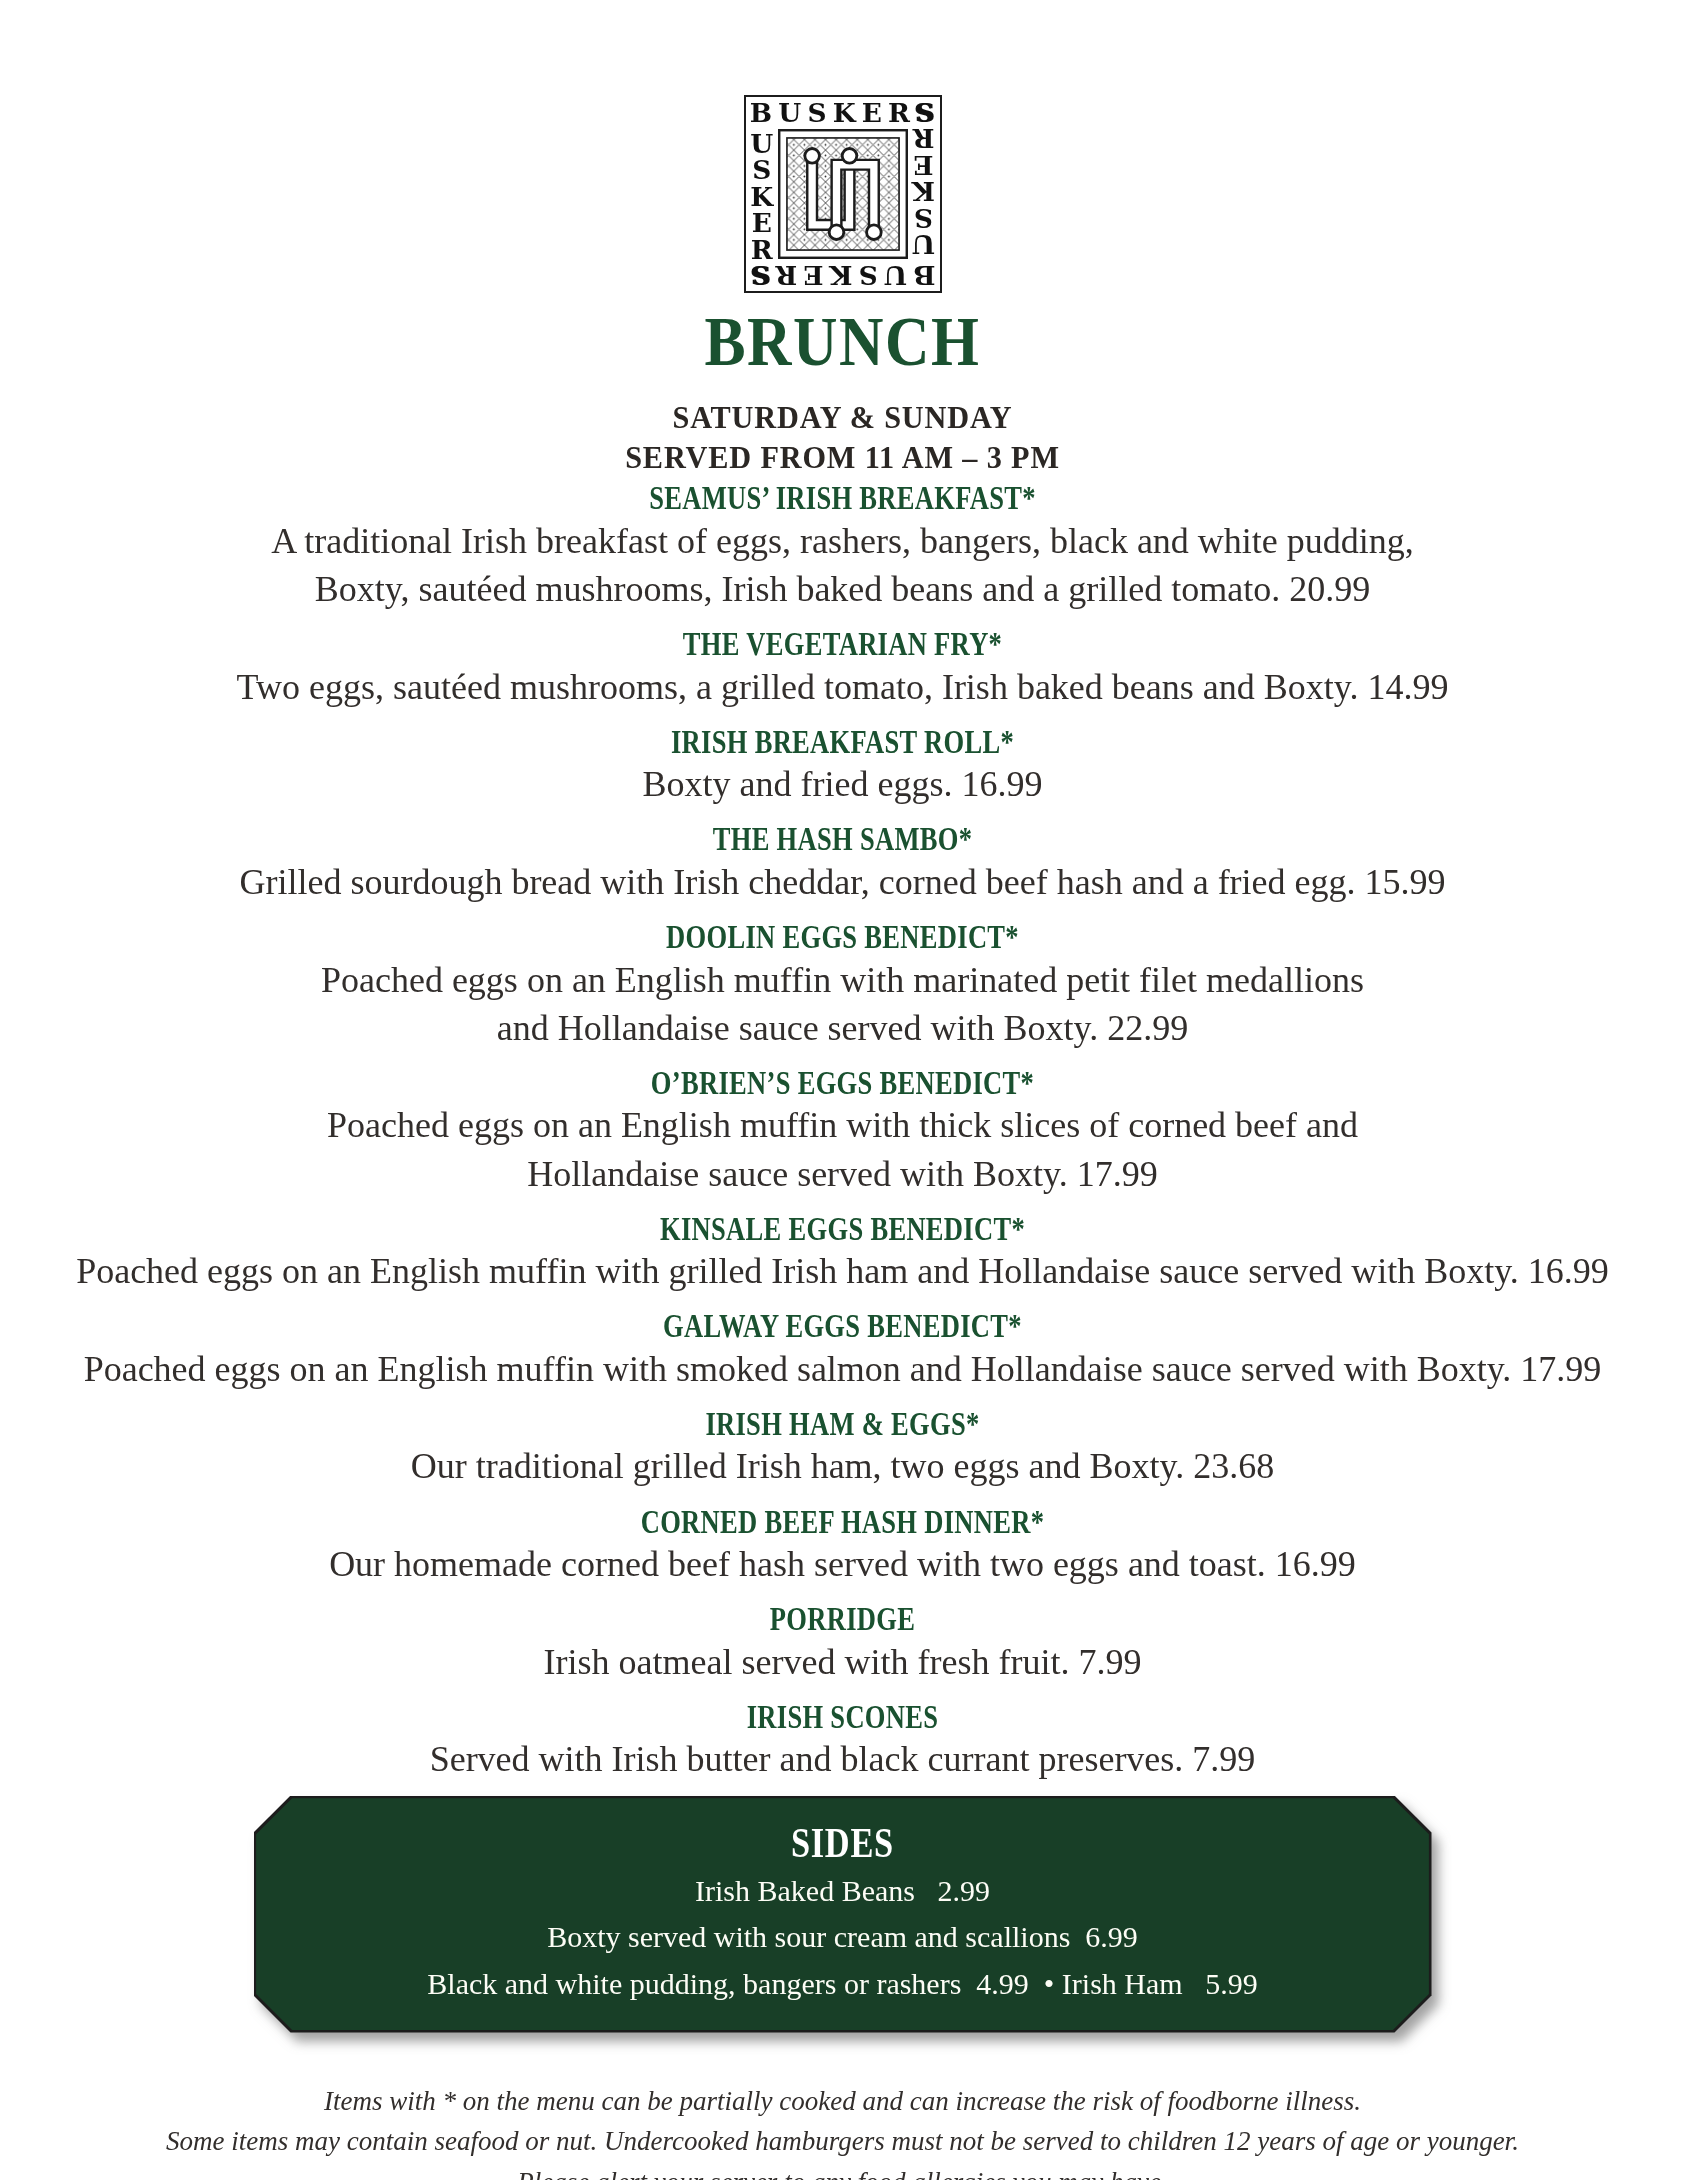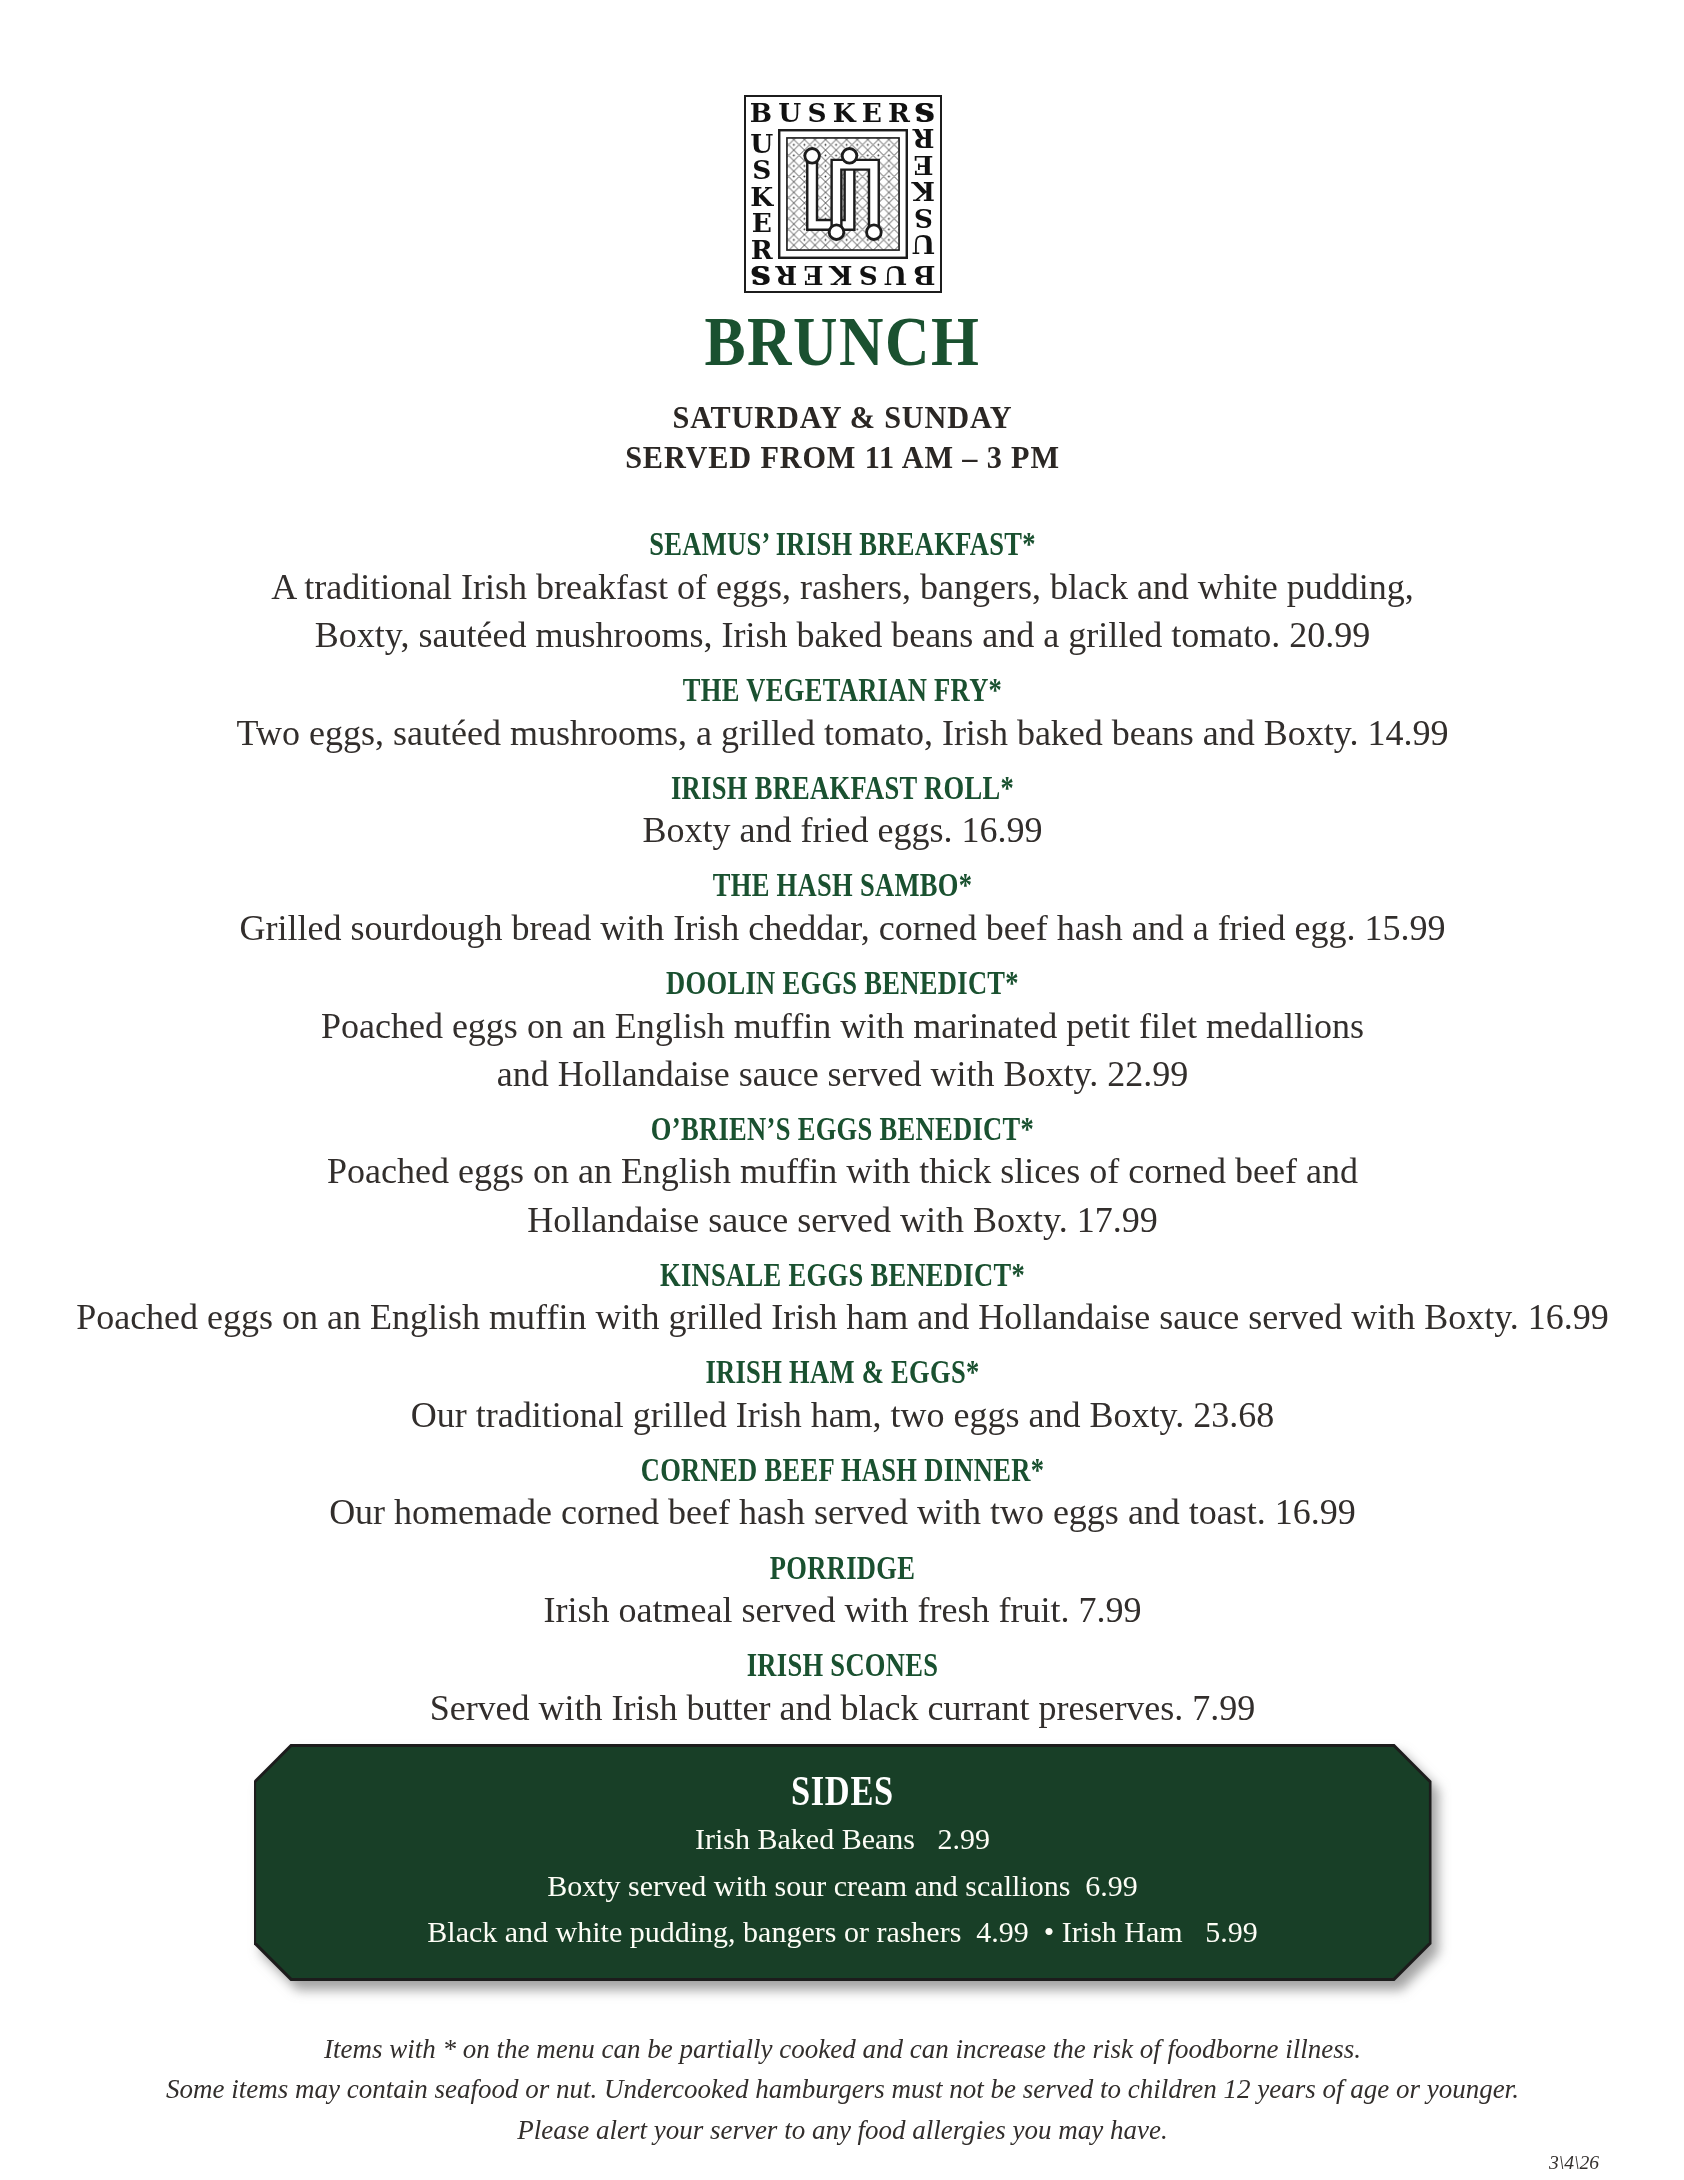--- a/index.html
+++ b/index.html
@@ -36,21 +36,21 @@
   
   .brunch{
     margin-top:12px;font-family:"Liberation Serif",serif;font-weight:bold;
     font-size:70px;line-height:1.05;color:var(--green);
     transform:scaleX(0.88);letter-spacing:1.7px;
   }
   .schedule{margin-top:19px;font-weight:bold;font-size:31.5px;line-height:1.3;
     letter-spacing:0.9px;color:#2b2724;transform:scaleX(0.96);}
 
   
-  .menu{margin-top:46px;}
+  .menu{}
   .menu-item{margin-bottom:12px;}
   .item-name{
     font-family:"Liberation Serif",serif;font-weight:bold;
     font-size:34px;line-height:1.1;color:var(--green);
     transform:scaleX(0.78);letter-spacing:0.4px;
   }
   .item-line{font-size:36px;line-height:1.34;color:var(--ink);}
 
   
   .sides-wrap{margin:12px auto 0;width:1178px;
@@ -185,20 +185,24 @@
       <div class="item-name">O’BRIEN’S EGGS BENEDICT*</div>
       <div class="item-line">Poached eggs on an English muffin with thick slices of corned beef and</div>
       <div class="item-line">Hollandaise sauce served with Boxty. 17.99</div>
     </div>
 
     <div class="menu-item">
       <div class="item-name">KINSALE EGGS BENEDICT*</div>
       <div class="item-line">Poached eggs on an English muffin with grilled Irish ham and Hollandaise sauce served with Boxty. 16.99</div>
     </div>
 
+    <div class="menu-item">
+      <div class="item-name">GALWAY EGGS BENEDICT*</div>
+      <div class="item-line">Poached eggs on an English muffin with smoked salmon and Hollandaise sauce served with Boxty. 17.99</div>
+    </div>
 
     <div class="menu-item">
       <div class="item-name">IRISH HAM &amp; EGGS*</div>
       <div class="item-line">Our traditional grilled Irish ham, two eggs and Boxty. 23.68</div>
     </div>
 
     <div class="menu-item">
       <div class="item-name">CORNED BEEF HASH DINNER*</div>
       <div class="item-line">Our homemade corned beef hash served with two eggs and toast. 16.99</div>
     </div>

